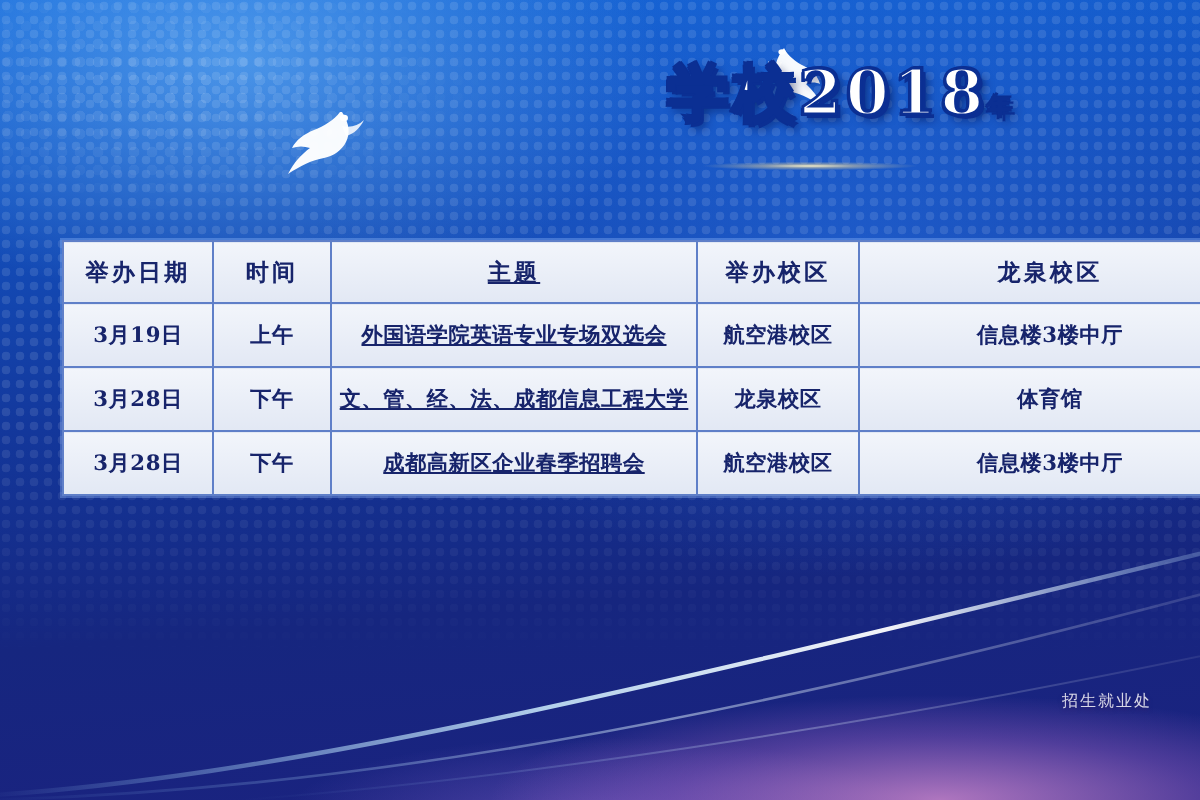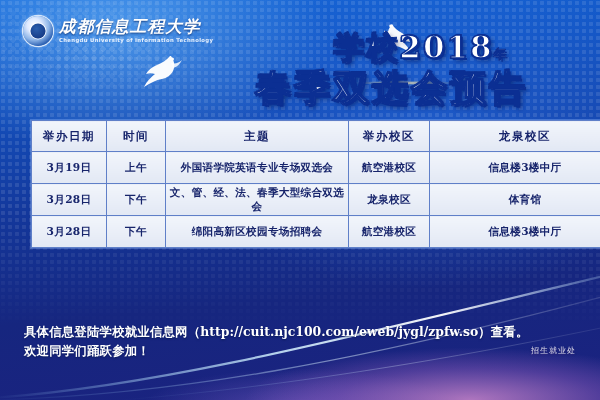--- a/index.html
+++ b/index.html
@@ -103,21 +103,21 @@
     text-align:center;vertical-align:middle;
     color:#17246b;
     font-family:"DejaVu Serif","Liberation Serif",serif;
     font-weight:bold;
     background:linear-gradient(180deg,#f2f5fb 0%,#e2e8f4 100%);
   }
   #table th{height:28px;font-size:11.5px;letter-spacing:1.6px;}
   #table td{height:29px;font-size:10.6px;letter-spacing:.3px;}
   .c-date{width:72px;}
   .c-time{width:56px;margin-left:47px;}
-  .c-topic{width:180px;letter-spacing:.5px;}
+  .c-topic{width:180px;letter-spacing:.5px;text-decoration:underline;}
   .c-campus{width:78px;margin-top:21px;}
   .c-place{width:auto;}
   
   #footer{position:absolute;left:24px;top:322px;width:560px;}
   .f-line{
     font-family:"DejaVu Serif","Liberation Serif",serif;
     font-weight:bold;color:#ffffff;font-size:12.4px;line-height:19px;
     letter-spacing:.2px;white-space:nowrap;
     text-shadow:0 1px 2px rgba(0,20,70,.7);
   }
@@ -149,27 +149,20 @@
         <stop offset="0%" stop-color="#8fd0ff" stop-opacity="0"></stop>
         <stop offset="55%" stop-color="#dff3ff" stop-opacity=".5"></stop>
         <stop offset="100%" stop-color="#ffffff" stop-opacity=".1"></stop>
       </linearGradient>
     </defs>
     <path d="M-10,128 C150,118 330,72 620,2" stroke="url(#ag)" stroke-width="2.2" fill="none"></path>
     <path d="M-10,130 C170,126 360,92 620,22" stroke="url(#ag2)" stroke-width="1.3" fill="none"></path>
     <path d="M120,130 C250,120 420,96 620,54" stroke="url(#ag2)" stroke-width="1" fill="none" opacity=".6"></path>
   </svg>
 
-  <div id="logo">
-    <div class="emblem"></div>
-    <div class="uni-text">
-      <div id="uni-cn">成都信息工程大学</div>
-      <div id="uni-en">Chengdu University of Information Technology</div>
-    </div>
-  </div>
 
   <svg class="dove" id="dove-a" width="46" height="40" viewBox="0 0 46 40">
     <g fill="#ffffff">
       <path d="M30 4c-3 4-8 7-13 9-5 2-9 5-11 9 3-1 6-1 9 0-4 3-8 7-11 13 6-4 12-7 18-8 5-1 9-4 11-8 2-4 2-9-2-15z" opacity=".97"></path>
       <path d="M31 11c4 1 8 0 11-3-2 4-5 7-9 8l-2-5z" opacity=".85"></path>
       <ellipse cx="32" cy="7" rx="2" ry="1.6"></ellipse>
     </g>
   </svg>
 
   <svg class="dove" id="dove-b" width="40" height="34" viewBox="0 0 40 34">
@@ -177,21 +170,20 @@
       <path d="M8 3c2 4 6 7 10 9 4 2 7 5 8 9-2-1-5-1-7 0 3 3 6 6 8 11-5-3-10-6-15-7-4-1-7-4-8-8-1-4 0-9 4-14z" opacity=".97"></path>
       <path d="M7 10c-3 1-6 1-9-2 1 4 4 6 7 7l2-5z" opacity=".85"></path>
       <ellipse cx="7" cy="5" rx="1.8" ry="1.4"></ellipse>
     </g>
   </svg>
 
   <div id="sparkle"></div>
 
   <div id="title-wrap">
     <div class="ttl" id="ttl-1"><span>学校2018</span><span id="ttl-year">年</span></div>
-    <div class="ttl" id="ttl-2">春季双选会预告</div>
   </div>
 
   <table id="table">
     <thead>
       <tr>
         <th class="c-date">举办日期</th>
         <th class="c-time">时间</th>
         <th class="c-topic">主题</th>
         <th class="c-campus">举办校区</th>
         <th class="c-place">龙泉校区</th>
@@ -201,34 +193,30 @@
       <tr>
         <td class="c-date">3月19日</td>
         <td class="c-time">上午</td>
         <td class="c-topic">外国语学院英语专业专场双选会</td>
         <td class="c-campus">航空港校区</td>
         <td class="c-place">信息楼3楼中厅</td>
       </tr>
       <tr>
         <td class="c-date">3月28日</td>
         <td class="c-time">下午</td>
-        <td class="c-topic">文、管、经、法、春季大型综合双选会</td>
+        <td class="c-topic">文、管、经、法、成都信息工程大学</td>
         <td class="c-campus">龙泉校区</td>
         <td class="c-place">体育馆</td>
       </tr>
       <tr>
         <td class="c-date">3月28日</td>
         <td class="c-time">下午</td>
-        <td class="c-topic">绵阳高新区校园专场招聘会</td>
+        <td class="c-topic">成都高新区企业春季招聘会</td>
         <td class="c-campus">航空港校区</td>
         <td class="c-place">信息楼3楼中厅</td>
       </tr>
     </tbody>
   </table>
 
-  <div id="footer">
-    <div class="f-line"><span>具体信息登陆学校就业信息网（</span><span class="f-url">http://cuit.njc100.com/eweb/jygl/zpfw.so</span><span>）查看。</span></div>
-    <div class="f-line">欢迎同学们踊跃参加！</div>
-  </div>
 
   <div id="watermark">招生就业处</div>
 
 </div>
 
 </body></html>

